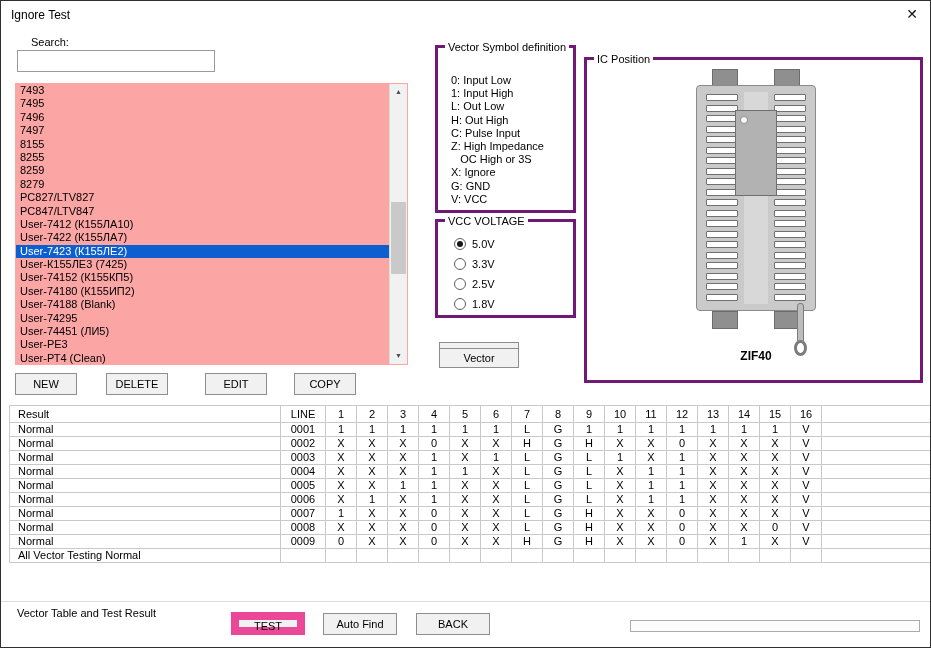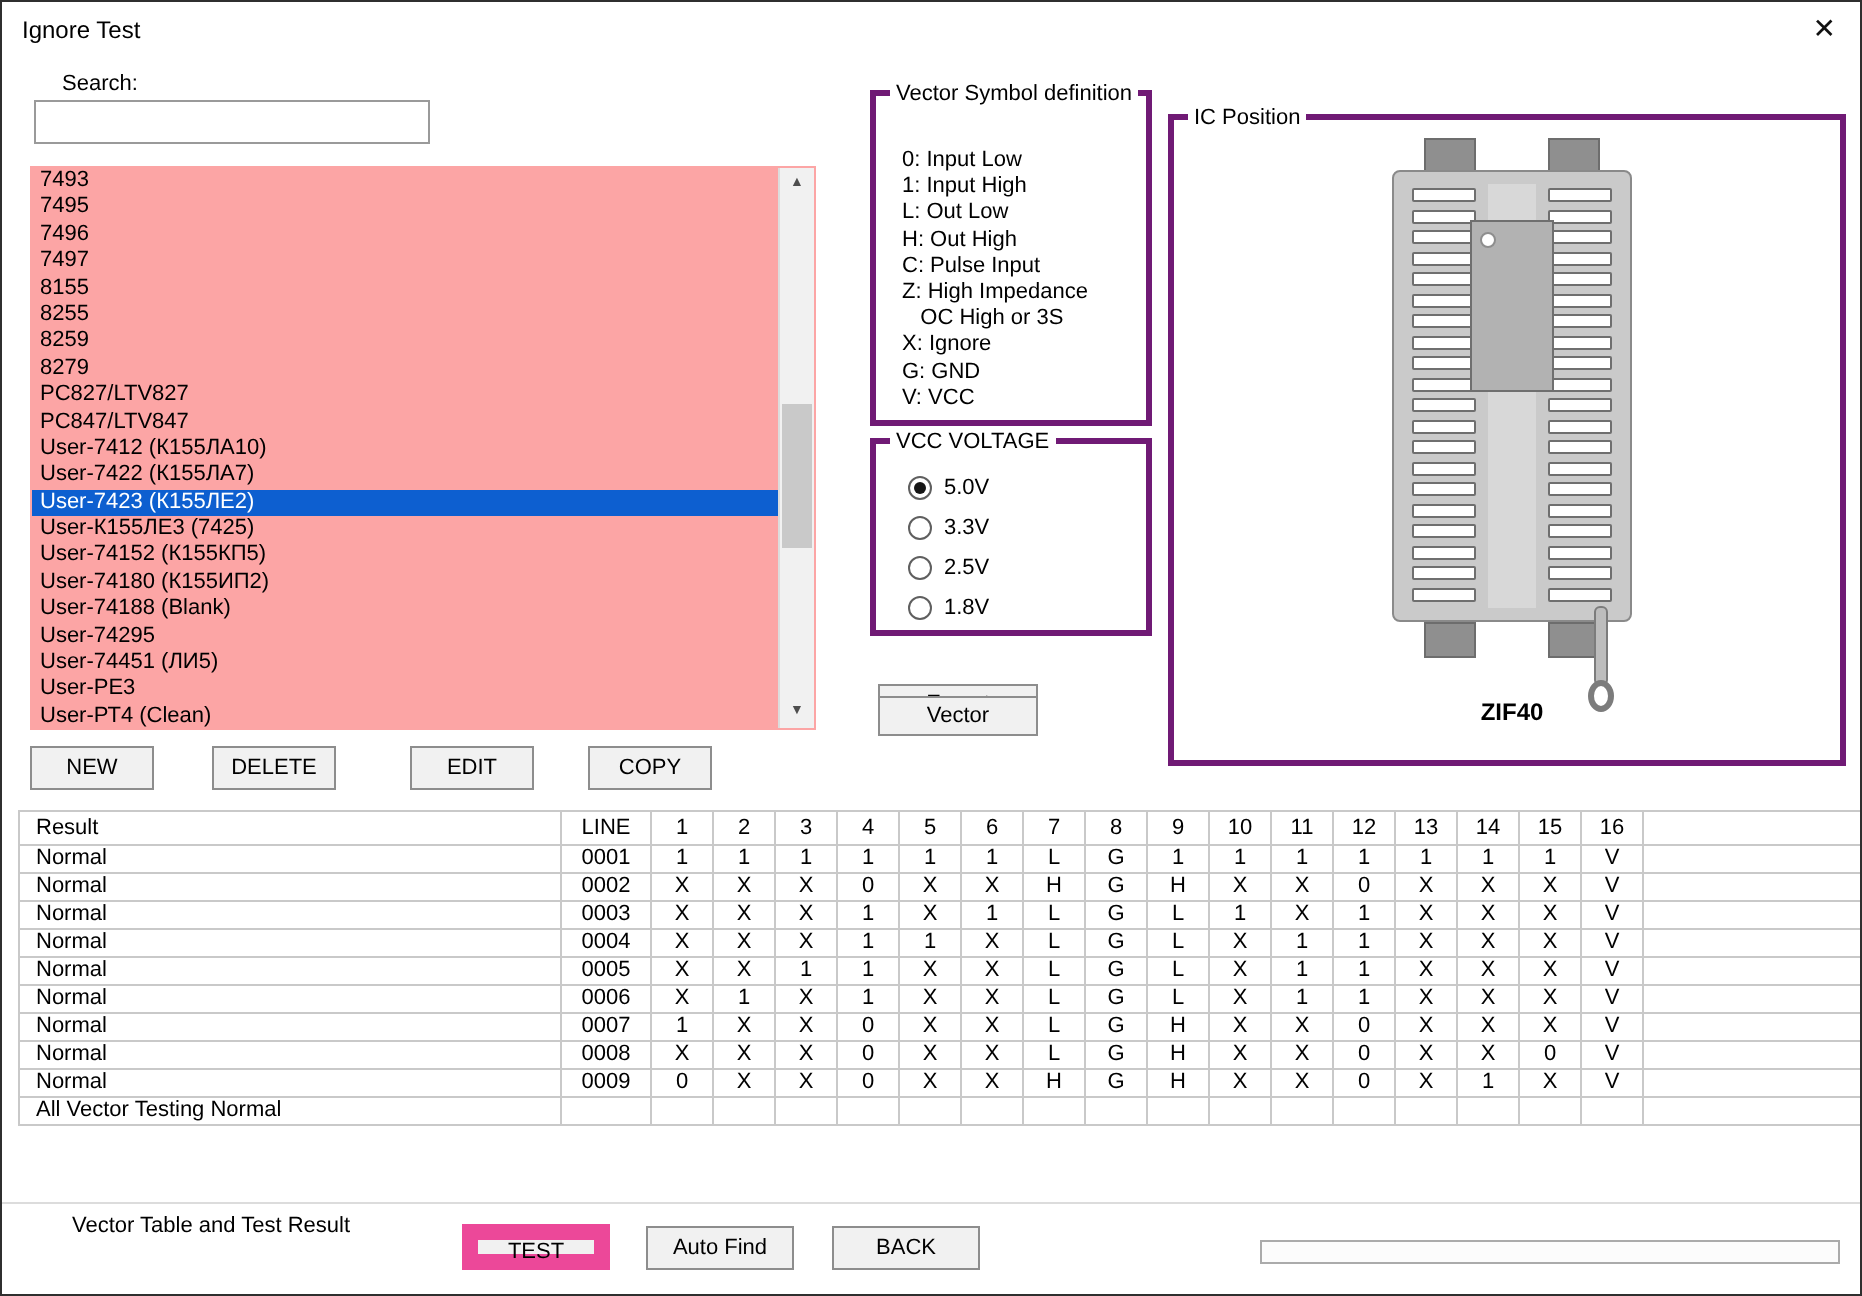--- a/index.html
+++ b/index.html
@@ -62,21 +62,21 @@
   .rtable{position:absolute;left:8px;top:404px;width:915px;border-collapse:collapse;table-layout:fixed;}
   .rtable th,.rtable td{border:1px solid #c9c9c9;font-size:11px;font-weight:normal;padding:0;text-align:center;
                         height:13px;line-height:13px;overflow:hidden;white-space:nowrap;}
   .rtable th{height:16px;line-height:16px;}
   .col-result{width:262px;text-align:left !important;padding-left:8px !important;}
   .col-line{width:44px;}
   .col-pin{width:30px;}
   .col-fill{width:125px;border-right:none !important;}
 
   .hline{position:absolute;left:0;top:600px;width:929px;height:1px;background:#dcdcdc;}
-  .bottom-label{position:absolute;left:16px;top:606px;font-size:11px;margin-left:19px;}
+  .bottom-label{position:absolute;left:16px;top:606px;font-size:11px;}
   .btn-test{left:230px;top:611px;width:74px;height:23px;border:8px solid #ec4899;}
   .btn-autofind{left:322px;top:612px;width:74px;height:22px;}
   .btn-back{left:415px;top:612px;width:74px;height:22px;}
   .progress{position:absolute;left:629px;top:619px;width:290px;height:12px;border:1px solid #ababab;
             background:#fcfcfc;box-sizing:border-box;}
 </style>
 </head>
 <body>
 
 <div class="window">

